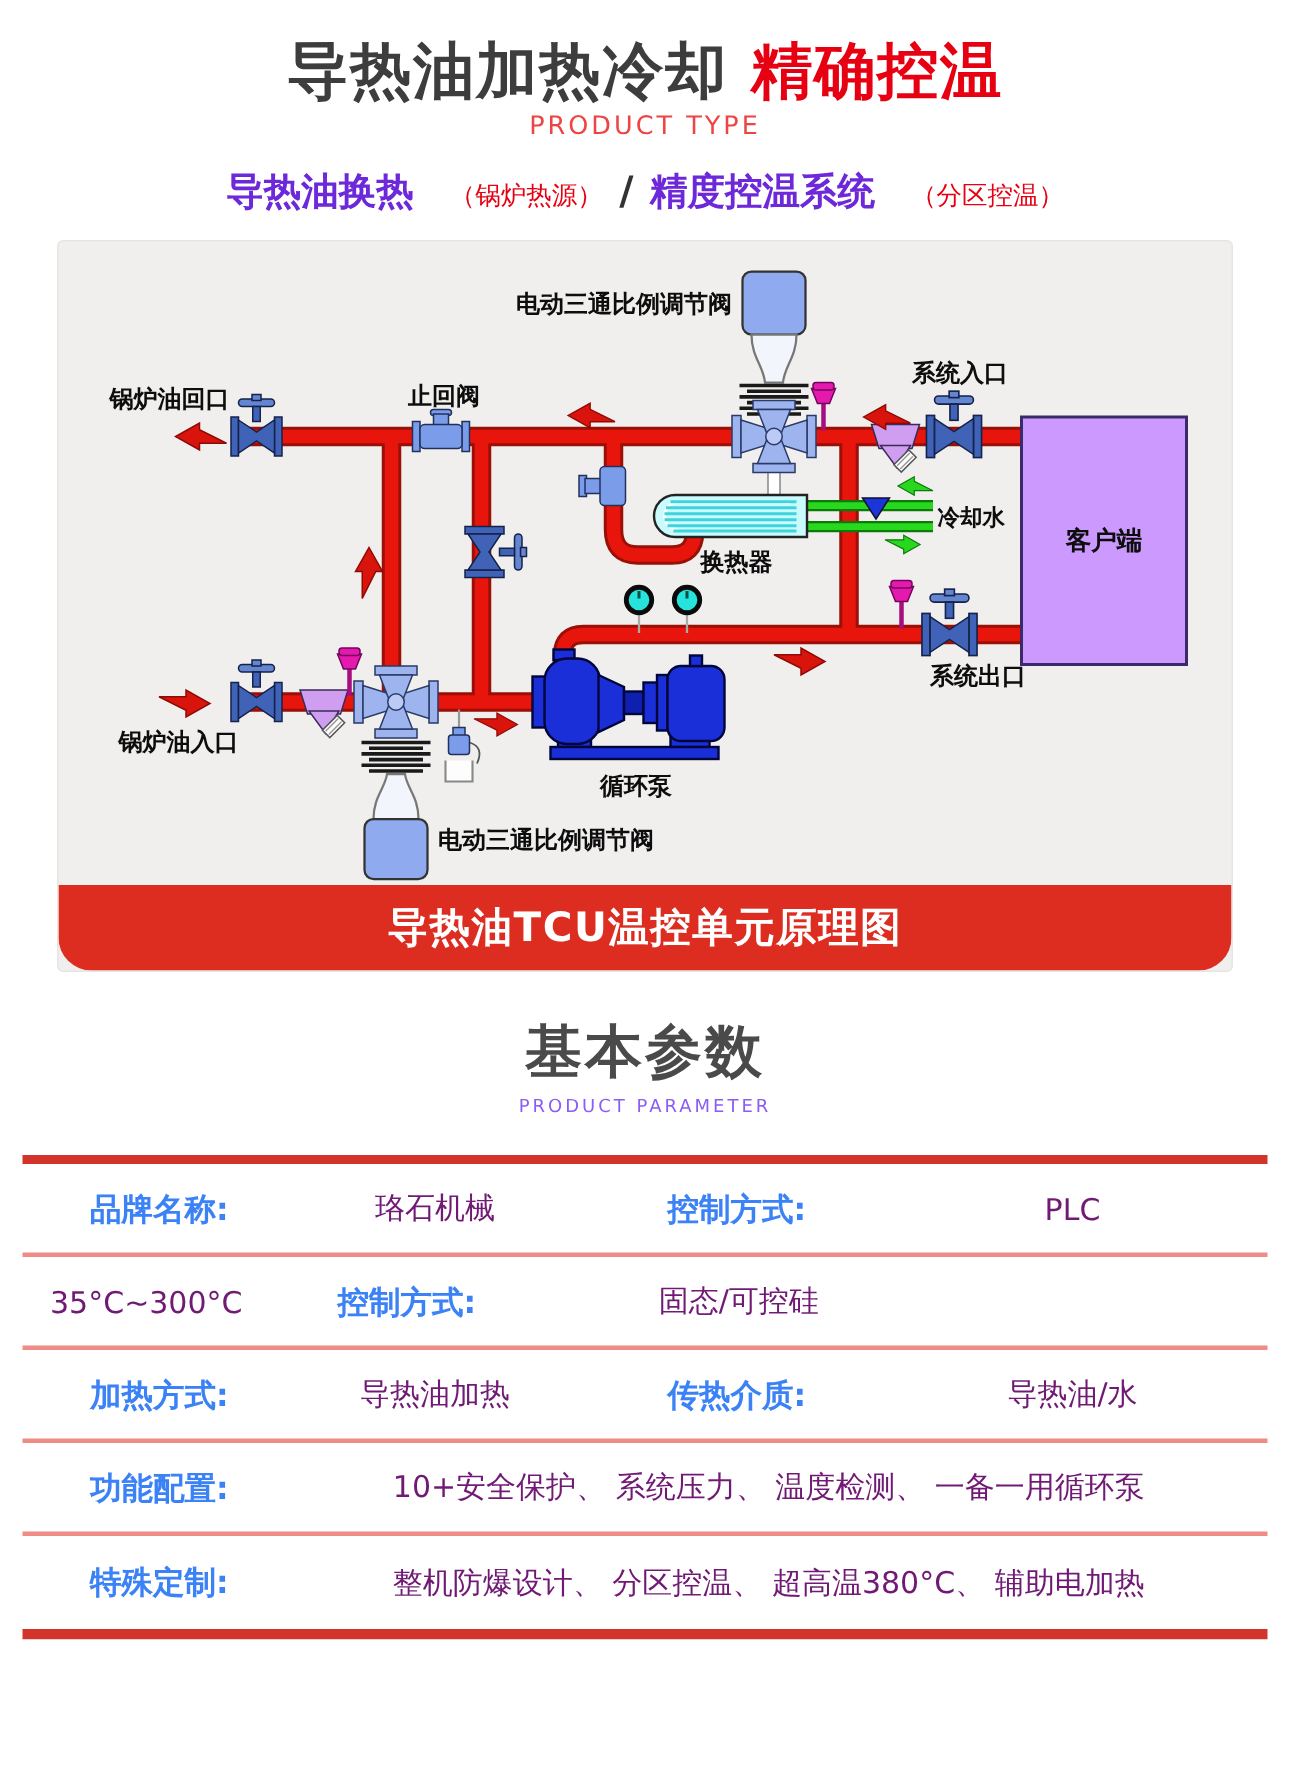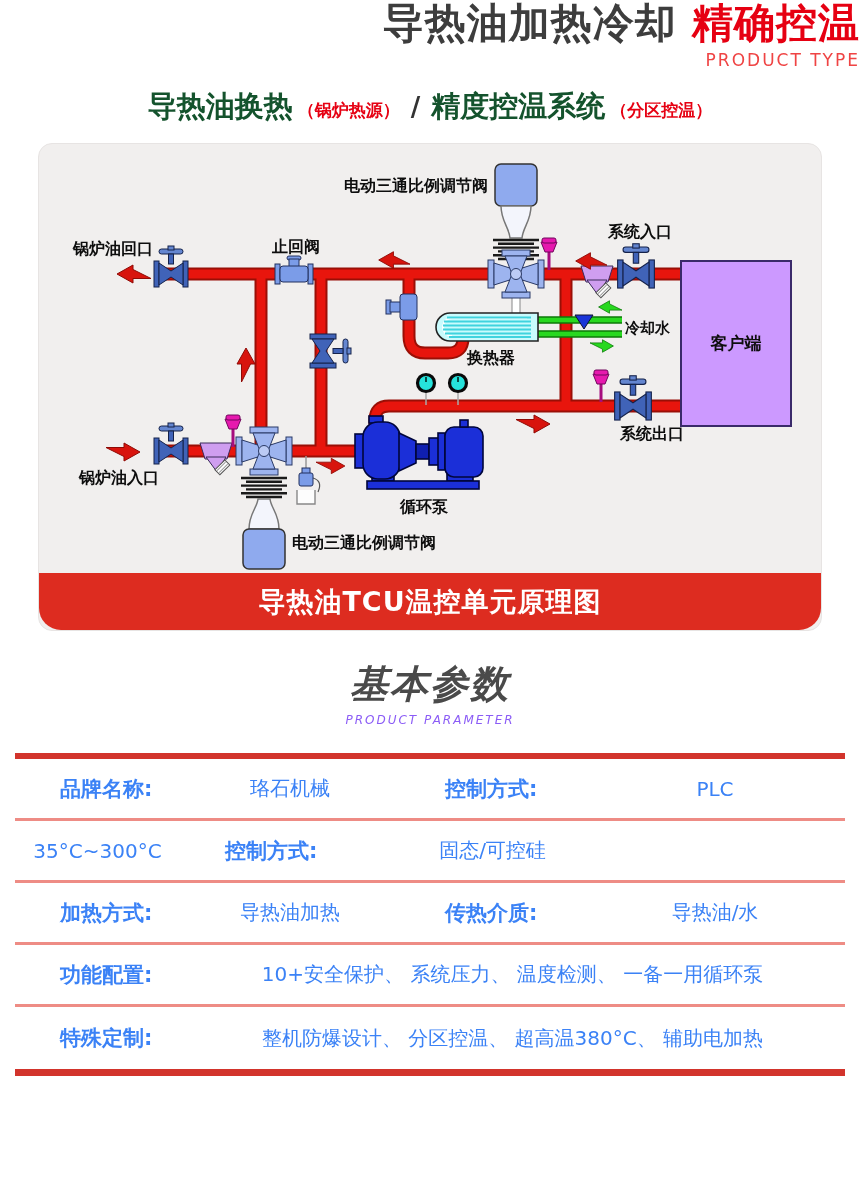--- a/index.html
+++ b/index.html
@@ -1,49 +1,49 @@
 <!DOCTYPE html>
 <html><head>
 <meta charset="utf-8">
 <style>
   * { margin:0; padding:0; box-sizing:border-box; }
   body { width:860px; background:#ffffff; font-family:"DejaVu Sans","Liberation Sans",sans-serif; color:#333; }
   .page { width:860px; }
 
   
-  .hdr { text-align:right; }
+  .hdr { text-align:center; padding-top:24px; }
   .hdr h1 { font-size:41px; font-weight:800; letter-spacing:1px; color:#3d3d3d; line-height:1.15; }
   .hdr h1 .red { color:#e60012; }
   .hdr .en-sub { font-size:17px; color:#ef4444; letter-spacing:2px; margin-top:3px; }
   .hdr .line2 { margin-top:17px; display:flex; justify-content:center; align-items:baseline; gap:5px; }
-  .hdr .line2 .big { font-size:29px; font-weight:800; color:#14532d; }
-  .hdr .line2 .tag { font-size:17px; font-weight:700; color:#e60012; }
+  .hdr .line2 .big { font-size:25px; font-weight:800; color:#6d28d9; }
+  .hdr .line2 .tag { font-size:17px; font-weight:400; color:#e60012;margin-left:19px; }
   .hdr .line2 .sep { font-size:26px; font-weight:800; color:#333; margin:0 6px; }
 
   
-  .panel { margin:16px 38px 0 38px; width:784px; background:#f1efee; border:1px solid #e7e4e3; border-radius:14px; overflow:hidden; }
+  .panel { margin:16px 38px 0 38px; width:784px; background:#f1efee; border:1px solid #e7e4e3; border-radius:4px; overflow:hidden; }
   .panel svg { display:block; width:784px; height:429px; }
   .banner { height:57px; background:#dd2c20; border-radius:0 0 22px 22px; color:#fff; font-size:27px; font-weight:800; text-align:center; line-height:57px; letter-spacing:1px; }
 
   .dlabel { font-family:"DejaVu Sans","Liberation Sans",sans-serif; font-size:16px; font-weight:bold; fill:#0d0d0d; }
   .dlabel.sm { font-size:15px; }
 
   
-  .sec2 { text-align:center; margin-top:28px;font-style:italic; }
+  .sec2 { text-align:center; margin-top:28px; }
   .sec2 h2 { font-size:38px; font-weight:800; color:#4a4a4a; letter-spacing:2px; }
   .sec2 .en-sub { font-size:12px; color:#8b5cf6; letter-spacing:2px; margin-top:3px; }
 
   
   .ptable { margin:26px 15px 0 15px; width:830px; border-top:6px solid #d2342c; border-bottom:7px solid #d2342c; }
   .trow { display:grid; align-items:center; height:62px; border-bottom:3px solid #ee8c85; }
   .trow:last-child { border-bottom:none; }
   .trow.t4 { grid-template-columns:165px 220px 185px 1fr; }
   .trow.t2 { grid-template-columns:165px 1fr; }
   .tlabel { padding-left:45px; font-size:21px; font-weight:800; color:#3b82f6; white-space:nowrap; }
-  .tvalue { text-align:center; font-size:20px; color:#3b82f6; white-space:nowrap; }
+  .tvalue { text-align:center; font-size:20px; color:#701a75; white-space:nowrap; }
 </style>
 </head>
 <body>
 
 <div class="page">
 
   <div class="hdr">
     <h1><span>导热油加热冷却</span> <span class="red">精确控温</span></h1>
     <div class="en-sub">PRODUCT TYPE</div>
     <div class="line2">

